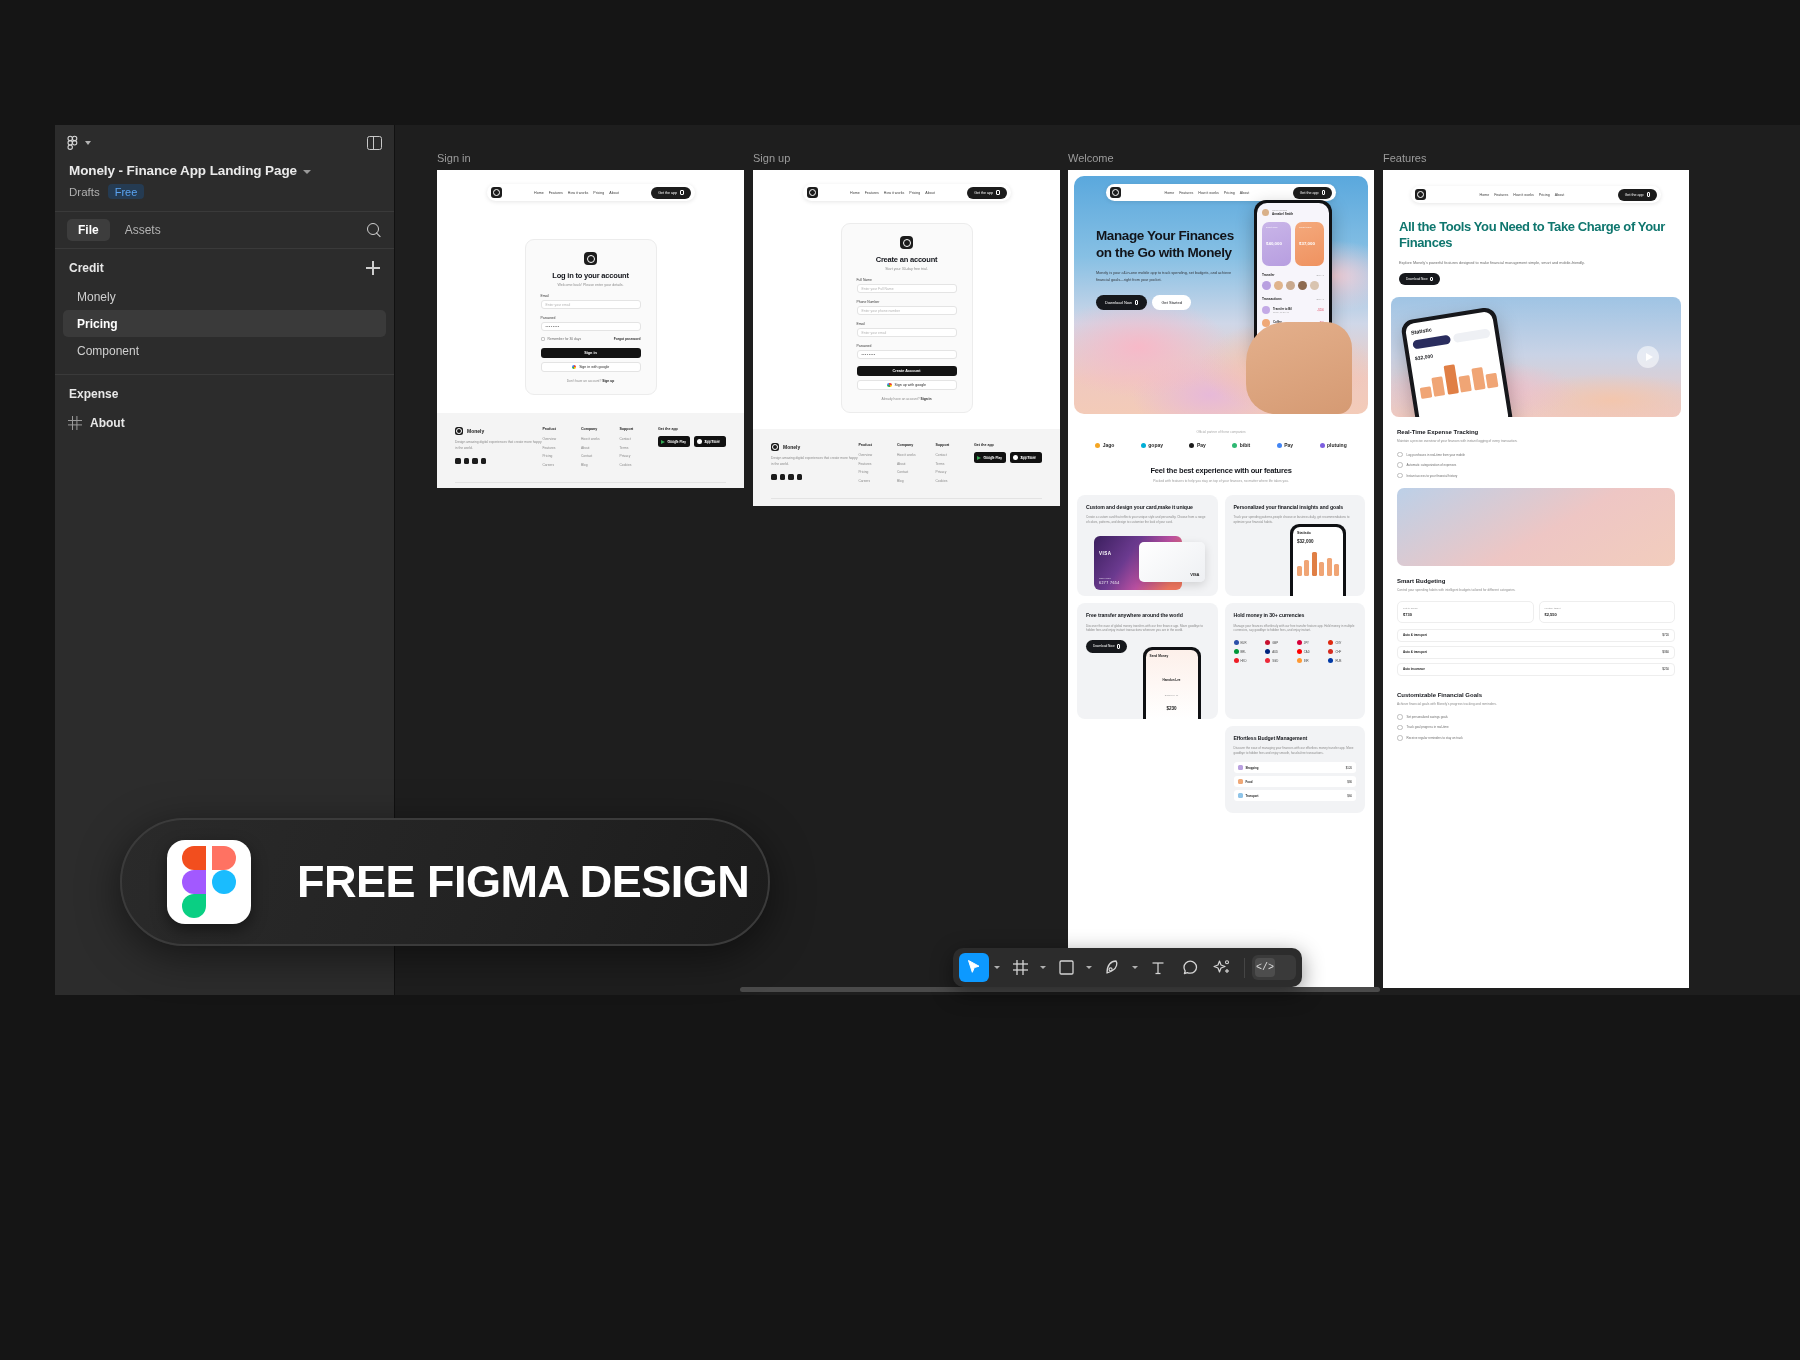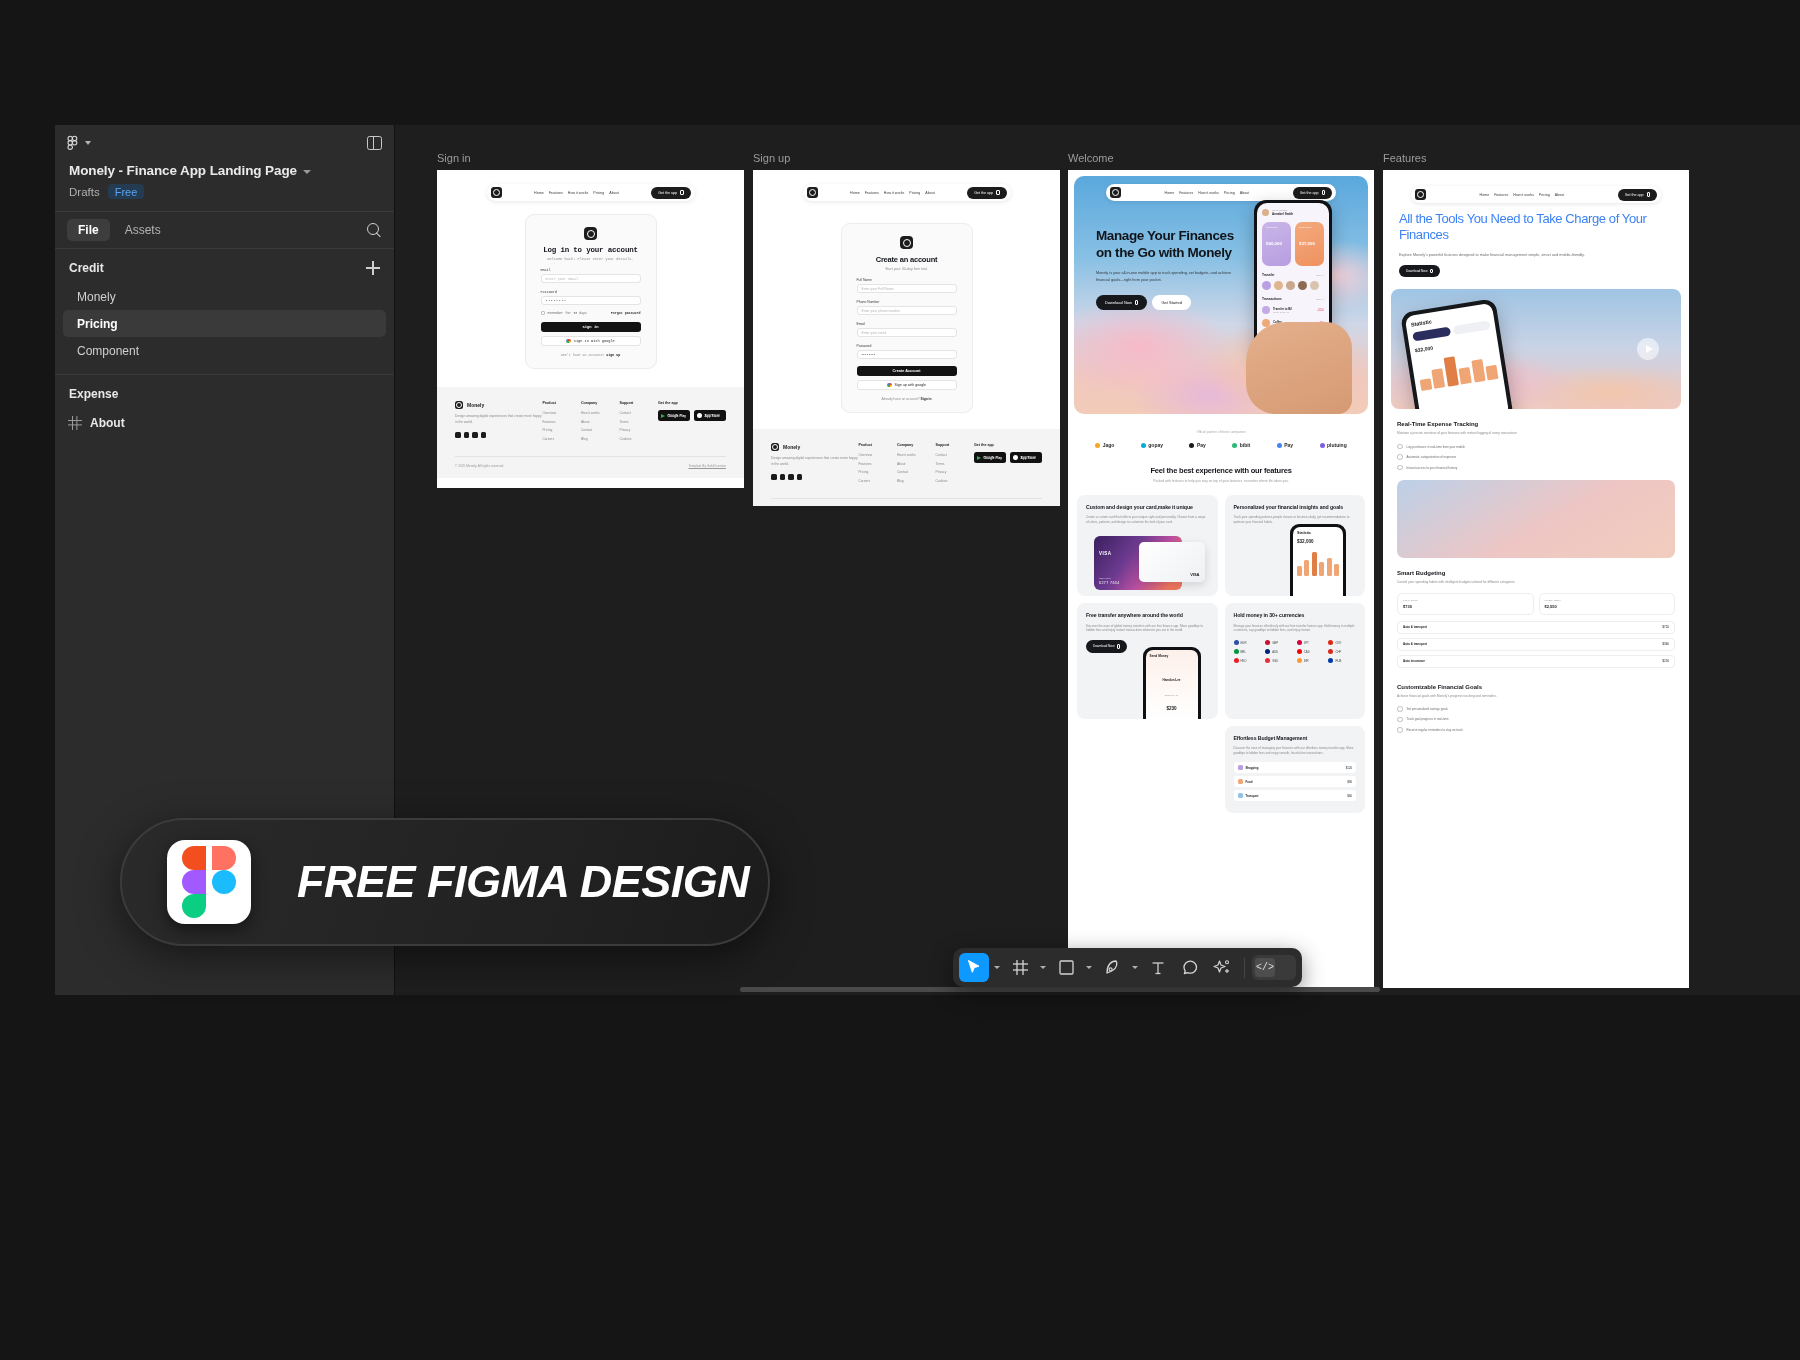--- a/index.html
+++ b/index.html
@@ -299,22 +299,22 @@
   .transfer-phone { position:absolute;right:8px;bottom:0;width:58px;height:72px;
      background:#0f1013;border-radius:9px 9px 0 0;padding:3px 3px 0 3px;}
   .transfer-phone .sc{background:linear-gradient(#fdf0ea,#fff);border-radius:7px 7px 0 0;height:100%;padding:4px;}
   .dl-btn{background:#16181c;color:#fff;font-size:3.2px;border-radius:14px;
      padding:4px 7px;display:inline-flex;align-items:center;gap:2.5px;margin-top:7px;}
   .dl-btn .ph{width:3px;height:4.2px;border:.5px solid #fff;border-radius:1px;}
 
   
   .feat-hero { padding: 16px 16px 0 16px; }
   .feat-nav { width: 250px; margin: 0 auto; }
-  .feat-h1 { font-size: 13px; font-weight:normal; color:#3b82f6; line-height:1.26;
-     letter-spacing:-.4px; margin-top: 8px;}
+  .feat-h1 { font-size: 13px; font-weight:bold; color:#0f766e; line-height:1.26;
+     letter-spacing:-.4px; margin-top: 16px;}
   .feat-p { font-size: 3.8px; color:#6e6e6e; margin-top:8px; line-height:1.7;}
   .feat-media { margin: 12px 8px 0 8px; height: 120px; border-radius: 8px; position:relative;
     background:
       radial-gradient(ellipse 54% 40% at 30% 78%, #f2bcc9 0%, rgba(242,188,201,0) 64%),
       radial-gradient(ellipse 50% 34% at 76% 86%, #f3c6ad 0%, rgba(243,198,173,0) 66%),
       linear-gradient(#9fc4e4 0%, #c9d3e6 48%, #f0c9c0 100%);
     overflow:hidden;}
   .tilt-phone {
     position:absolute; left: 18px; top: 16px; width: 96px; height: 122px;
     background:#16171b; border-radius: 12px; padding:4px; transform: rotate(-9deg);
@@ -378,21 +378,21 @@
     border: 2px solid #3b3b3b;
     display: flex; align-items: center; padding-left: 45px; gap: 46px;
     box-shadow: 0 10px 40px rgba(0,0,0,.5);
     z-index: 40;
   }
   .promo-logo {
     width: 84px; height: 84px; background: #fff; border-radius: 18px;
     display: flex; align-items: center; justify-content: center;
     box-shadow: 0 6px 16px rgba(0,0,0,.45);
   }
-  .promo-text { font-size: 45px; font-weight: bold; color: #fff; letter-spacing: -0.5px; font-style: italic; }
+  .promo-text { font-size: 45px; font-weight: bold; color: #fff; letter-spacing: -0.5px; }
 
   
   .h-scroll { position:absolute; left: 345px; top: 862px; width: 640px; height: 5px;
      background: #4a4a4a; border-radius: 3px; }
 </style>
 </head>
 <body>
 
 <div class="stage">
 
@@ -470,21 +470,21 @@
                 <span>Pricing</span>
                 <span>About</span>
               </div>
               <div class="nav-cta">
                 <span>Get the app</span>
                 <span class="ph"></span>
               </div>
             </div>
           </div>
 
-          <div class="auth-card" style="width:132px; margin-top:13px;font-family:Liberation Mono, monospace;">
+          <div class="auth-card" style="width:132px; margin-top:38px;">
             <div class="auth-logo"></div>
             <div class="auth-title">Log in to your account</div>
             <div class="auth-sub">Welcome back! Please enter your details.</div>
 
             <div class="field-group">
               <div class="field-label">Email</div>
               <div class="field-box">Enter your email</div>
             </div>
             <div class="field-group">
               <div class="field-label">Password</div>

